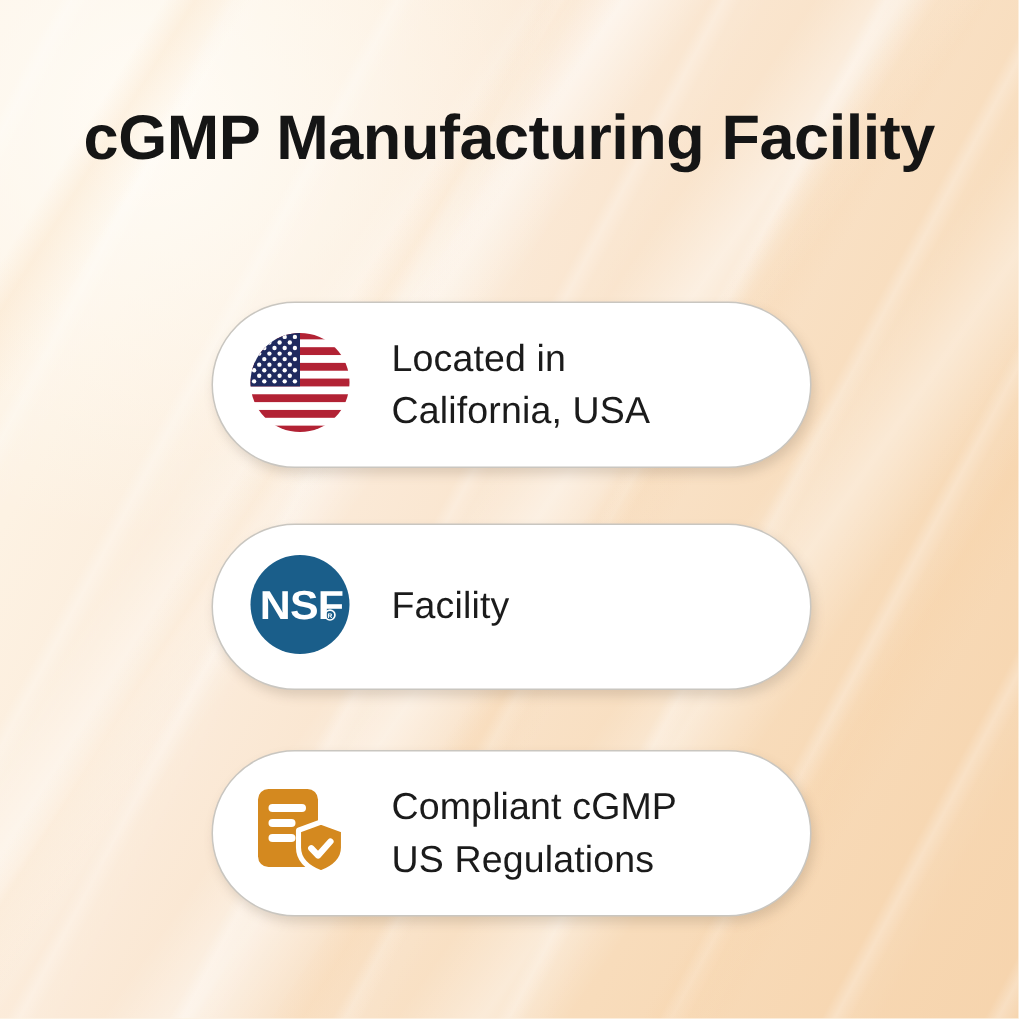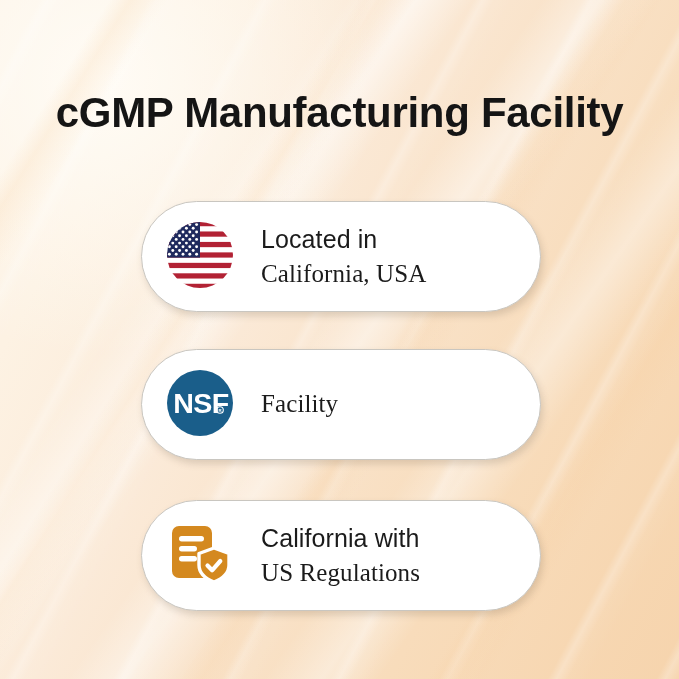--- a/index.html
+++ b/index.html
@@ -77,21 +77,21 @@
     width: 560px; height: 560px;
     border-radius: 50%;
     background: radial-gradient(circle, rgba(255,252,246,0.95) 0%, rgba(255,252,246,0.0) 70%);
     pointer-events: none;
   }
 
   
   .title {
     position: absolute;
     left: 0;
-    top: 89px;
+    top: 68px;
     width: 679px;
     text-align: center;
     font-size: 42px;
     font-weight: 700;
     letter-spacing: -0.3px;
     color: #151515;
     white-space: nowrap;
   }
 
   
@@ -122,21 +122,21 @@
     justify-content: center;
   }
   .card-label {
     margin-left: 25px;
     font-size: 25px;
     line-height: 1.38;
     font-weight: 400;
     color: #1b1b1b;
     letter-spacing: 0.1px;
   }
-  .card-label .l2 { display: block; font-family: Liberation Serif, serif; }
+  .card-label .l2 { display: block; }
 
   
   .flag-wrap { width: 68px; height: 68px; border-radius: 50%; overflow: hidden; position: relative; }
 </style>
 </head>
 <body>
 
 <div id="infographic">
 
   <div class="glow-tl"></div>
@@ -246,18 +246,18 @@
           <rect x="4" y="6" width="40" height="52" rx="7" fill="#d4891f"></rect>
           <rect x="11" y="16" width="25" height="5.4" rx="2.7" fill="#ffffff"></rect>
           <rect x="11" y="26" width="18" height="5.4" rx="2.7" fill="#ffffff"></rect>
           <rect x="11" y="36" width="18" height="5.4" rx="2.7" fill="#ffffff"></rect>
         </g>
         <path d="M46 28 L61 33.5 V45 c0 8.2 -6.3 13.6 -15 17 -8.7 -3.4 -15 -8.8 -15 -17 V33.5 Z" fill="#d4891f" stroke="#ffffff" stroke-width="3.4" stroke-linejoin="round"></path>
         <path d="M39.5 45.5 l4.6 4.8 8.2 -9.3" fill="none" stroke="#ffffff" stroke-width="4.2" stroke-linecap="round" stroke-linejoin="round"></path>
       </svg>
     </div>
     <div class="card-label">
-      <span>California with</span>
+      <span>Compliant cGMP</span>
       <span class="l2">US Regulations</span>
     </div>
   </div>
 
 </div>
 
 </body></html>

